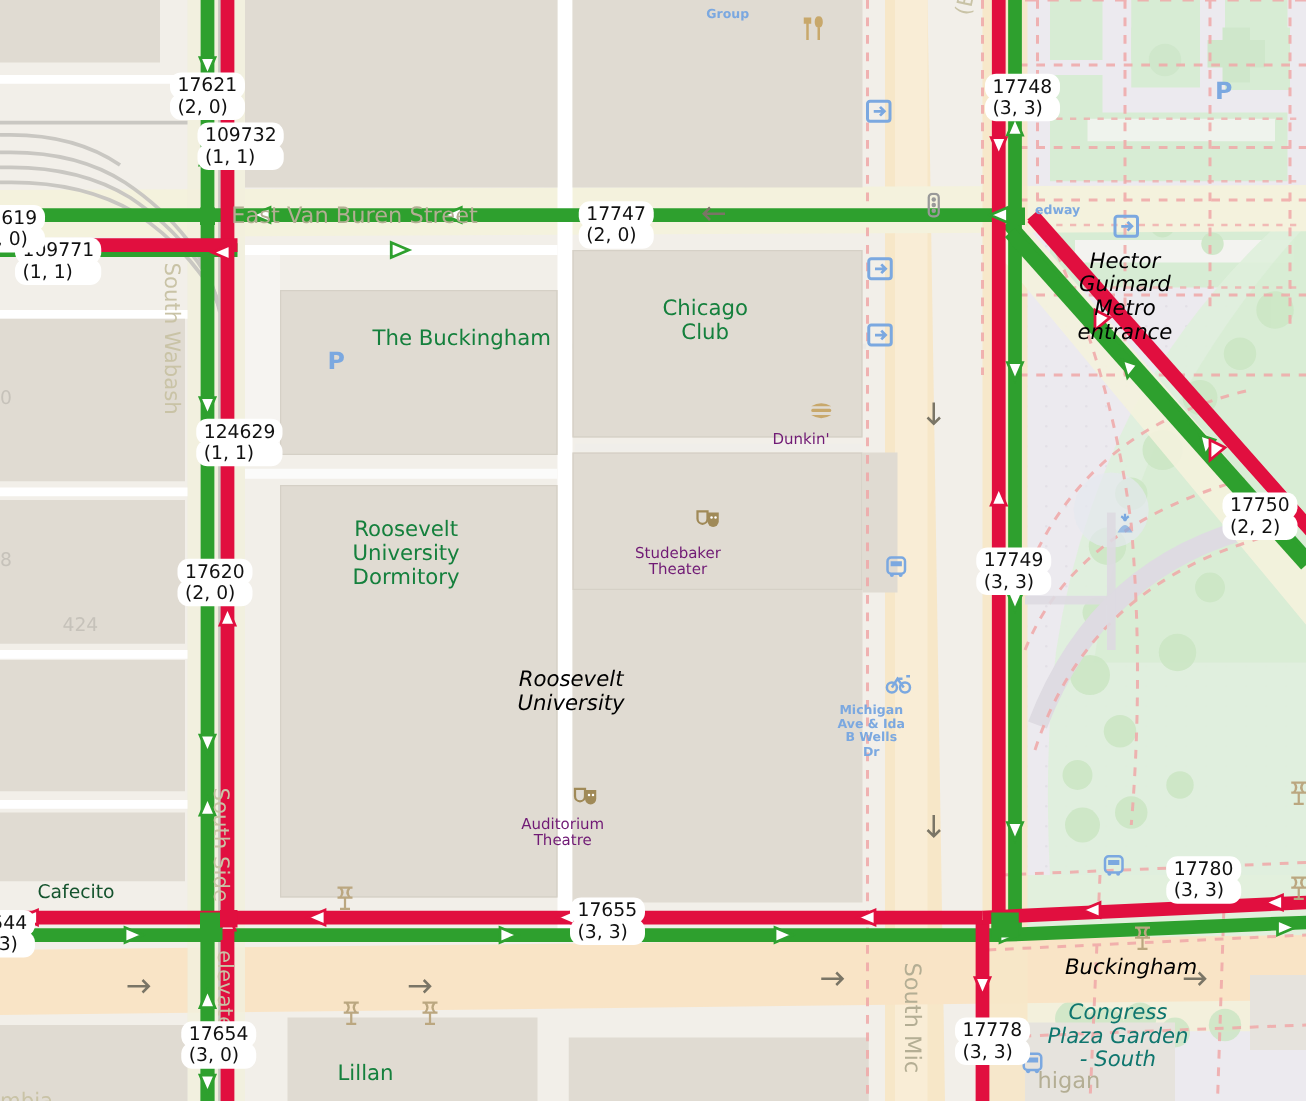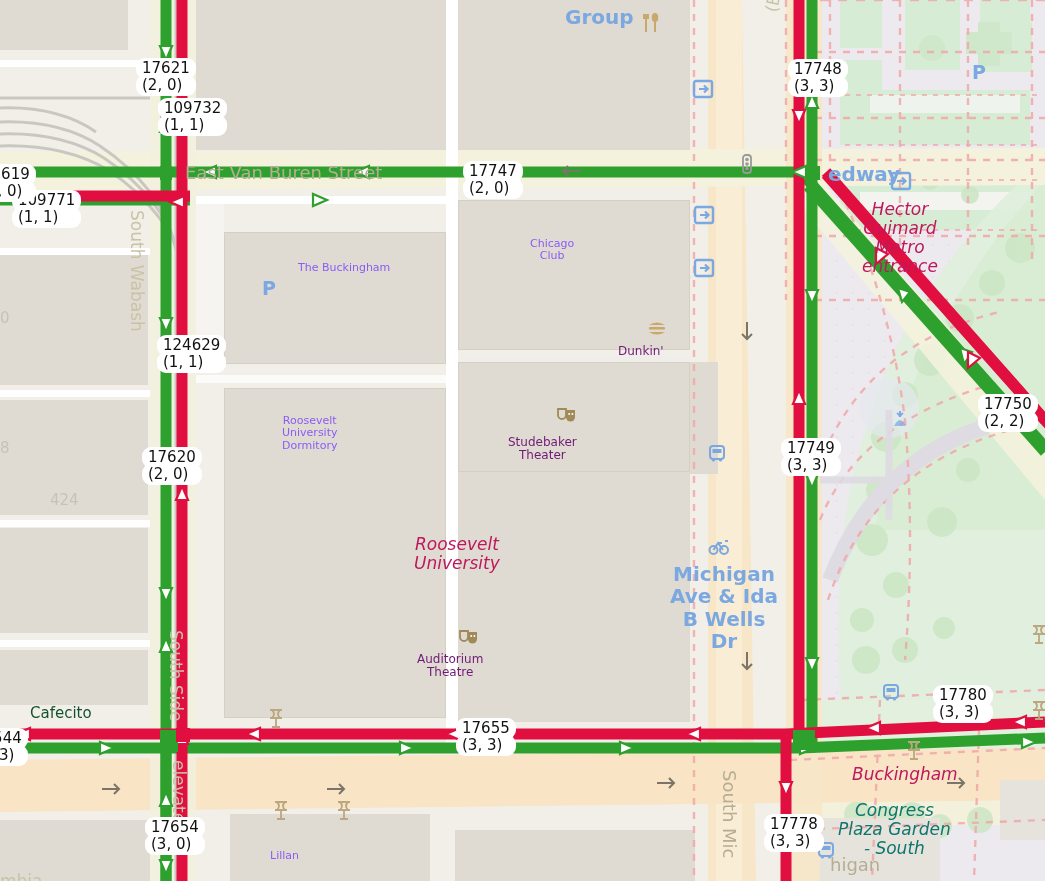--- a/index.html
+++ b/index.html
@@ -7,25 +7,25 @@
   #map{
     position:relative;width:1045px;height:881px;overflow:hidden;
     background:#f2efe9;
   }
   .layer{position:absolute;left:0;top:0;width:1045px;height:881px;}
   svg.layer{display:block;}
 
   
   .lbl{position:absolute;white-space:pre;text-align:center;pointer-events:none;
        line-height:1.12;}
-  .lbl-building{color:#8b5cf6;font-size:11px;}
+  .lbl-building{color:#15803d;font-size:17px;}
   .lbl-poi{color:#701a75;font-size:12px;}
   .lbl-poi-sm{color:#14532d;font-size:15px;}
-  .lbl-transit{color:#7ba8e0;font-size:20px;font-weight:bold;}
-  .lbl-area{color:#be185d;font-size:17px;font-style:italic;}
+  .lbl-transit{color:#7ba8e0;font-size:10px;font-weight:bold;}
+  .lbl-area{color:#000000;font-size:17px;font-style:italic;}
   .lbl-green-area{color:#0f766e;font-size:17px;font-style:italic;text-align:center;}
   .lbl-street{color:#b4ae94;font-size:18px;font-weight:500;}
   .lbl-street-lite{color:#c9c3a6;font-size:17px;}
   .lbl-house{color:#c6c2ba;font-size:15px;}
 
   
   .bubble{
     position:absolute;pointer-events:none;
     font-size:15px;color:#111;line-height:1.12;white-space:nowrap;
     font-family:"DejaVu Sans","Liberation Sans",sans-serif;

